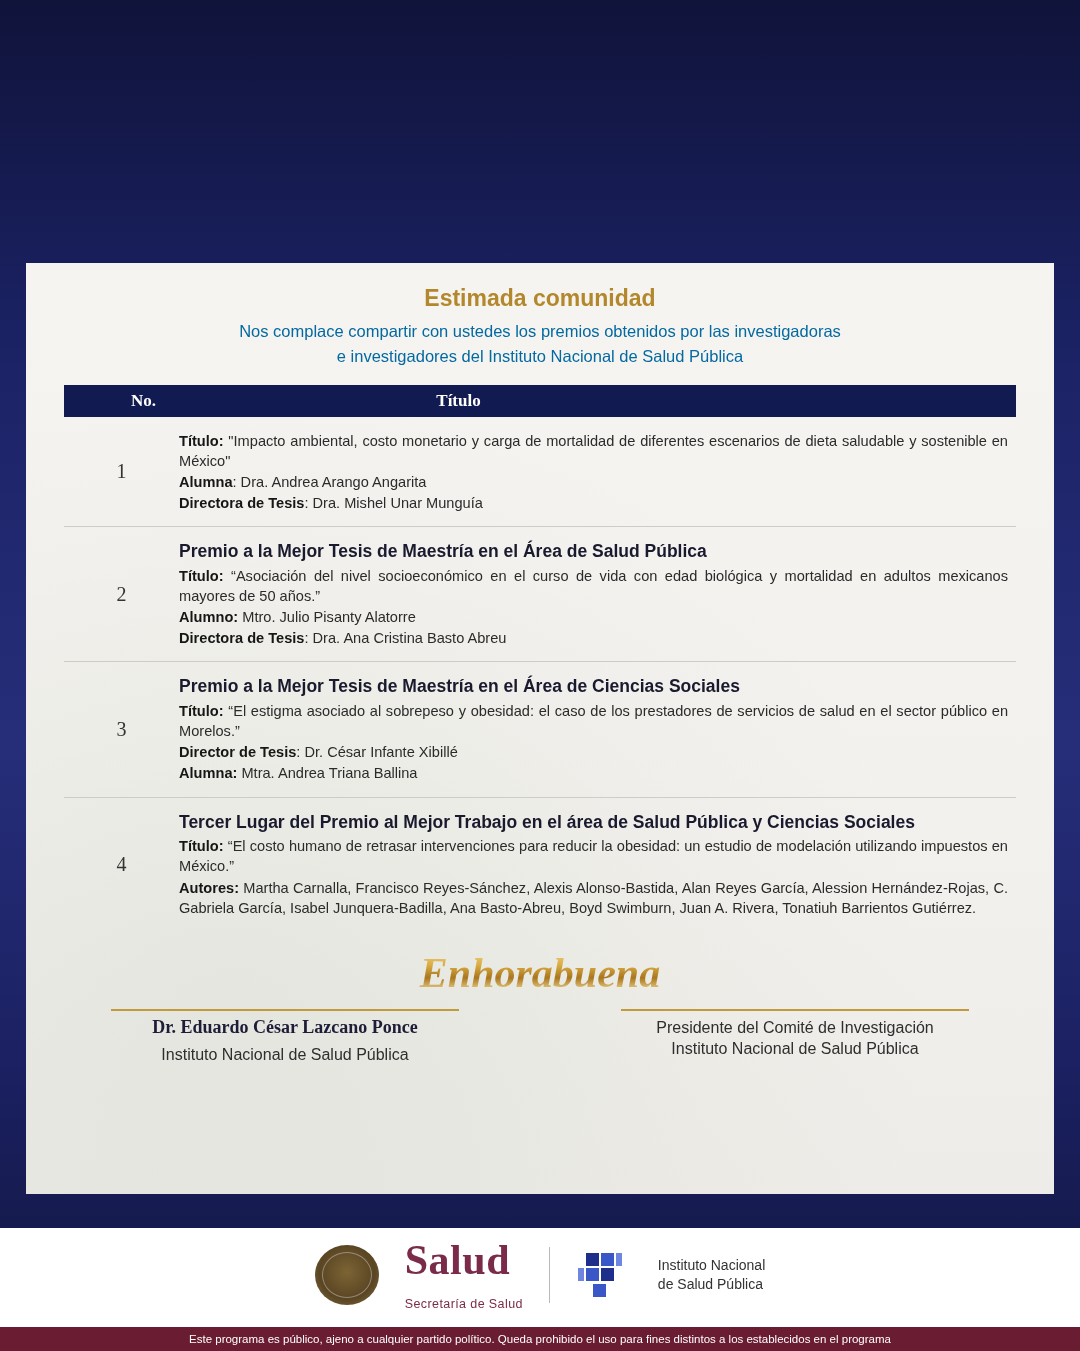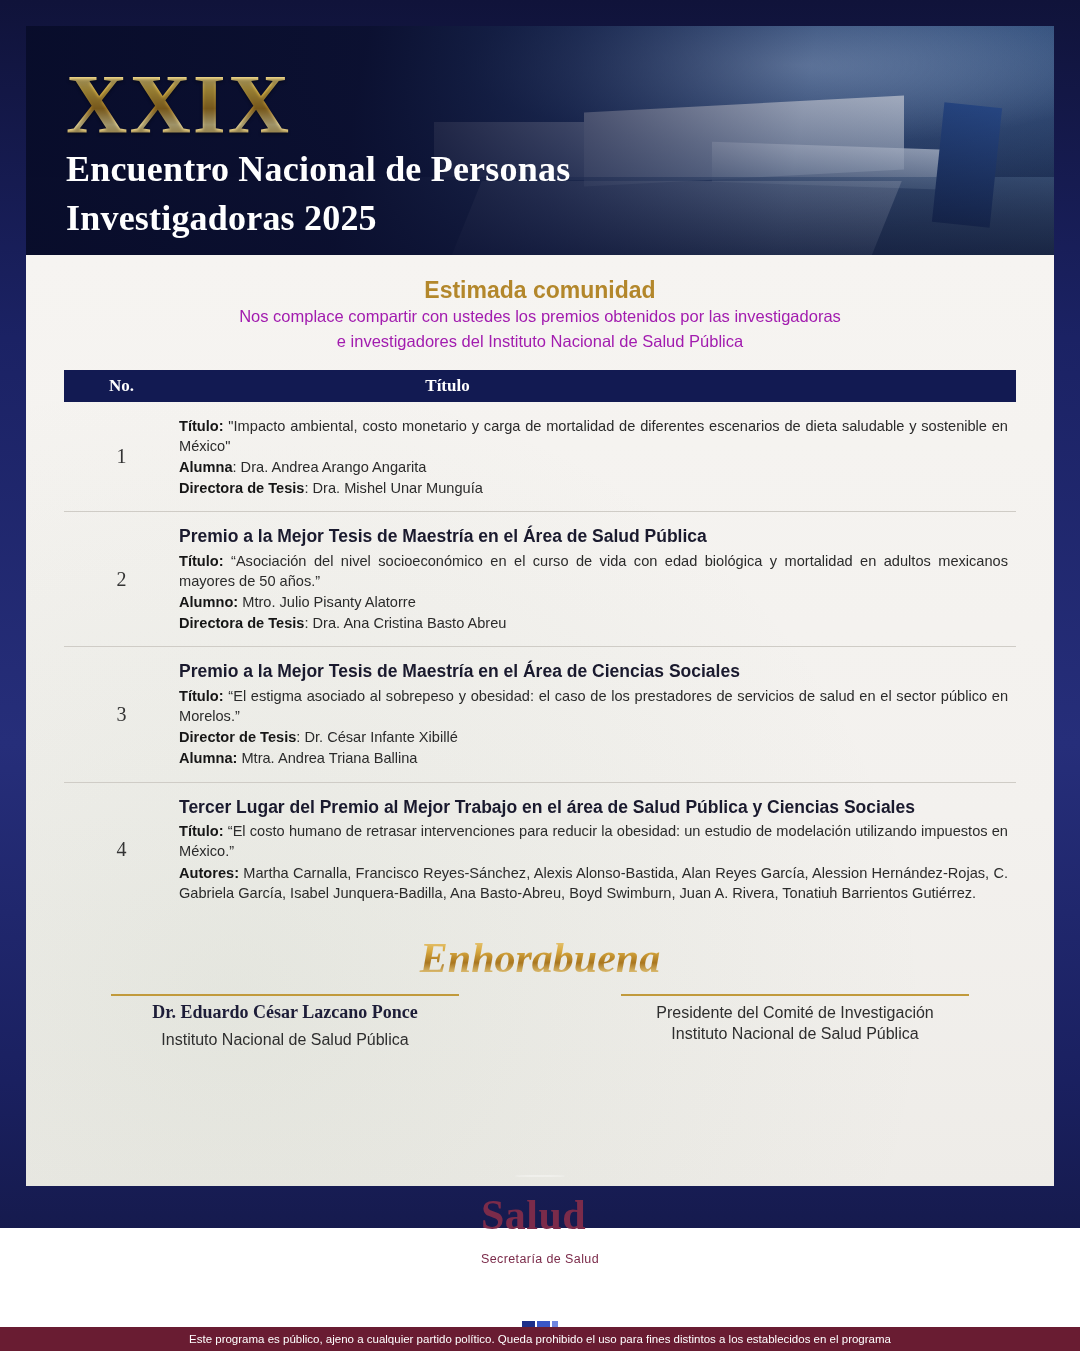--- a/index.html
+++ b/index.html
@@ -83,21 +83,21 @@
     font-weight: bold;
     color: #ffffff;
     line-height: 1.38;
     letter-spacing: 0.2px;
   }
 
   
   .card {
     position: absolute;
     left: 26px;
-    top: 255px;
+    top: 263px;
     width: 1028px;
     height: 931px;
     background: #f4f2ef;
     overflow: hidden;
   }
   .card-bg {
     position: absolute; inset: 0;
     background:
       radial-gradient(ellipse at 20% 80%, rgba(120,150,110,0.10), rgba(255,255,255,0) 60%),
       linear-gradient(180deg, #f6f4f1 0%, #f3f1ee 60%, #eeece8 100%);
@@ -106,36 +106,38 @@
 
   .greet {
     text-align: center;
     color: #b3872b;
     font-size: 23px;
     font-weight: bold;
     margin-top: 4px;
   }
   .lead {
     text-align: center;
-    color: #a21caf;
+    color: #0369a1;
     font-size: 16.5px;
     line-height: 1.5;
+    margin-top: 7px;
   }
 
   
   .tbl { margin-top: 16px; }
   .thead {
     display: flex;
     background: #121a52;
     color: #ffffff;
     font-family: "Liberation Serif", serif;
     font-size: 17px;
     font-weight: bold;
     height: 32px;
     align-items: center;
+    padding-left: 22px;
   }
   .th-no { width: 115px; text-align: center; }
   .th-ti { flex: 1; text-align: center; padding-right: 300px; }
 
   .row {
     display: flex;
     border-bottom: 1px solid #cfccc6;
     padding: 13px 0 13px 0;
     align-items: center;
   }
@@ -200,21 +202,20 @@
     left: 0; right: 0; bottom: 0;
     height: 123px;
     background: #ffffff;
   }
   .footer-logos {
     height: 93px;
     display: flex;
     align-items: center;
     justify-content: center;
     gap: 26px;
-    flex-direction: column;
   }
   .eagle {
     width: 64px; height: 60px; border-radius: 50%;
     background: radial-gradient(circle at 50% 45%, #7c6434 0%, #5a4524 60%, #8a7340 100%);
     position: relative;
   }
   .eagle::after {
     content: "";
     position: absolute; inset: 7px;
     border-radius: 50%;
@@ -256,37 +257,20 @@
     position: absolute;
     left: 0; right: 0; bottom: 0;
     height: 24px;
   }
 </style>
 </head>
 <body>
 
 <div class="page">
 
-  <div class="banner">
-    <div class="banner-photo">
-      <div class="sky-cloud"></div>
-      <div class="bldg b1"></div>
-      <div class="bldg b2"></div>
-      <div class="bldg b3"></div>
-      <div class="ground"></div>
-      <div class="walkway"></div>
-      <div class="monolith"></div>
-    </div>
-    <div class="banner-fade"></div>
-    <div class="banner-text">
-      <div class="xxix">XXIX</div>
-      <div class="banner-line">Encuentro Nacional de Personas</div>
-      <div class="banner-line">Investigadoras 2025</div>
-    </div>
-  </div>
 
   <div class="card">
     <div class="card-bg"></div>
     <div class="card-inner">
 
       <div class="greet">Estimada comunidad</div>
       <div class="lead">
         <div>Nos complace compartir con ustedes los premios obtenidos por las investigadoras</div>
         <div>e investigadores del Instituto Nacional de Salud Pública</div>
       </div>

